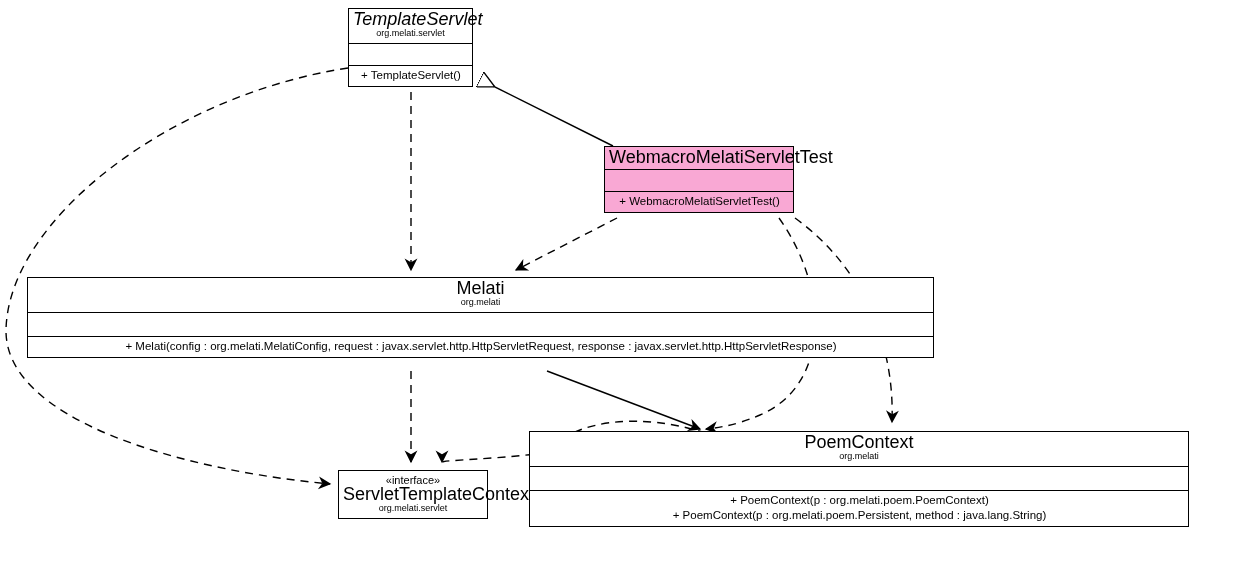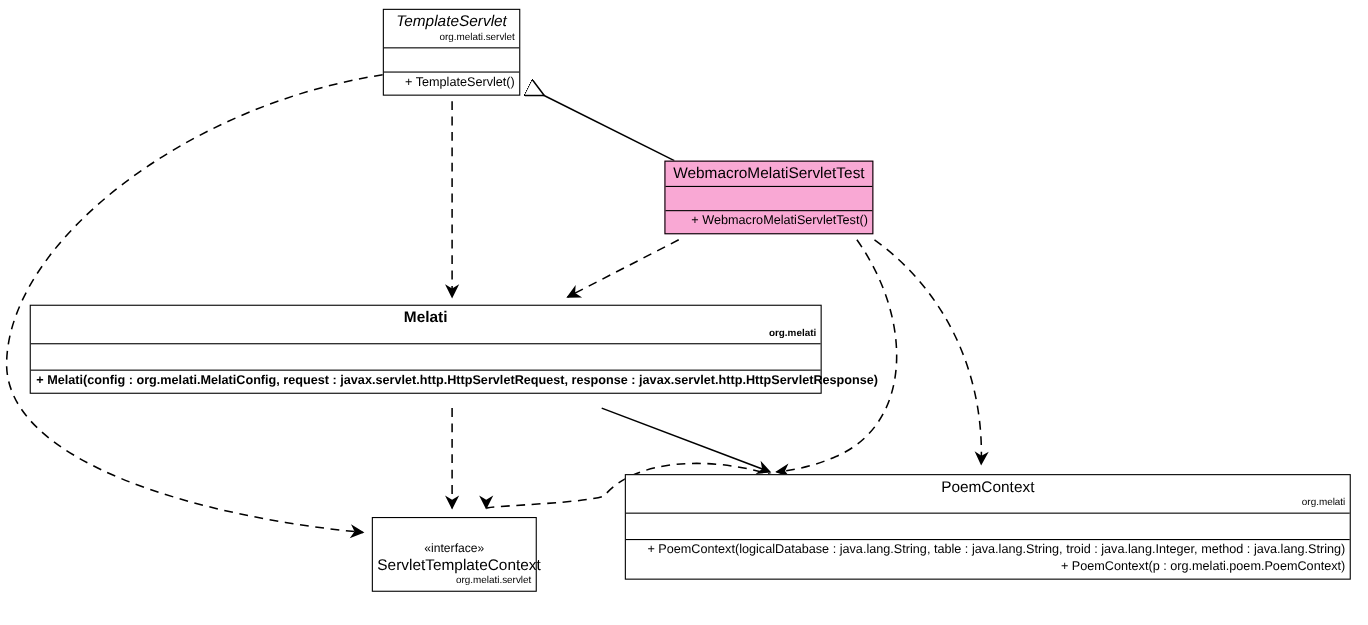--- a/index.html
+++ b/index.html
@@ -44,63 +44,62 @@
     padding: 3px 4px 4px 4px;
     text-align: center;
     border-bottom: 1px solid #000000;
     line-height: 1.08;
   }
   .cls-stereotype {
     font-size: 11px;
     line-height: 13px;
   }
   .cls-name {
-    font-size: 14px;
+    font-size: 18px;
     line-height: 15px;
     white-space: nowrap;
   }
   .cls-name.italic {
     font-style: italic;
   }
   .cls-pkg {
     font-size: 9px;
     line-height: 12px;
     white-space: nowrap;
-    text-align: right;
   }
   .cls-attrs {
     box-sizing: border-box;
     border-bottom: 1px solid #000000;
     min-height: 17px;
   }
   .cls-ops {
     box-sizing: border-box;
     padding: 2px 4px 3px 5px;
   }
   .op-row {
     font-size: 11.5px;
     line-height: 15px;
     white-space: nowrap;
-    text-align: right;
+    text-align: center;
   }
 
   
   #cls-template-servlet { left: 348px; top: 8px;  width: 125px; }
   #cls-template-servlet .cls-attrs { height: 22px; }
 
   #cls-webmacro-test    { left: 604px; top: 146px; width: 190px; }
   #cls-webmacro-test .cls-attrs { height: 22px; }
 
-  #cls-melati           { left: 27px;  top: 277px; width: 720px; font-weight: bold; }
+  #cls-melati           { left: 27px;  top: 277px; width: 907px; }
   #cls-melati .cls-attrs { height: 24px; }
 
   #cls-servlet-template-context { left: 338px; top: 470px; width: 150px; }
-  #cls-servlet-template-context .cls-header { border-bottom: none; margin-top: 19px; }
+  #cls-servlet-template-context .cls-header { border-bottom: none; }
 
-  #cls-poem-context     { left: 568px; top: 431px; width: 660px; }
+  #cls-poem-context     { left: 529px; top: 431px; width: 660px; }
   #cls-poem-context .cls-attrs { height: 24px; }
 </style>
 </head>
 <body>
 
 <div id="diagram-canvas">
 
   <svg id="edge-layer" viewBox="0 0 1244 568" width="1244" height="568" xmlns="http://www.w3.org/2000/svg">
     <defs>
       <marker id="mk-hollow-tri" viewBox="0 0 12 12" refX="11" refY="6" markerWidth="12" markerHeight="12" orient="auto-start-reverse">
@@ -171,18 +170,18 @@
 
   </div>
 
   <div class="uml-class" id="cls-poem-context">
     <div class="cls-header">
       <div class="cls-name">PoemContext</div>
       <div class="cls-pkg">org.melati</div>
     </div>
     <div class="cls-attrs"></div>
     <div class="cls-ops">
-      <div class="op-row">+ PoemContext(logicalDatabase : java.lang.String, table : java.lang.String, troid : java.lang.Integer, method : java.lang.String)</div>
       <div class="op-row">+ PoemContext(p : org.melati.poem.PoemContext)</div>
+      <div class="op-row">+ PoemContext(p : org.melati.poem.Persistent, method : java.lang.String)</div>
     </div>
   </div>
 
 </div>
 
 </body></html>

